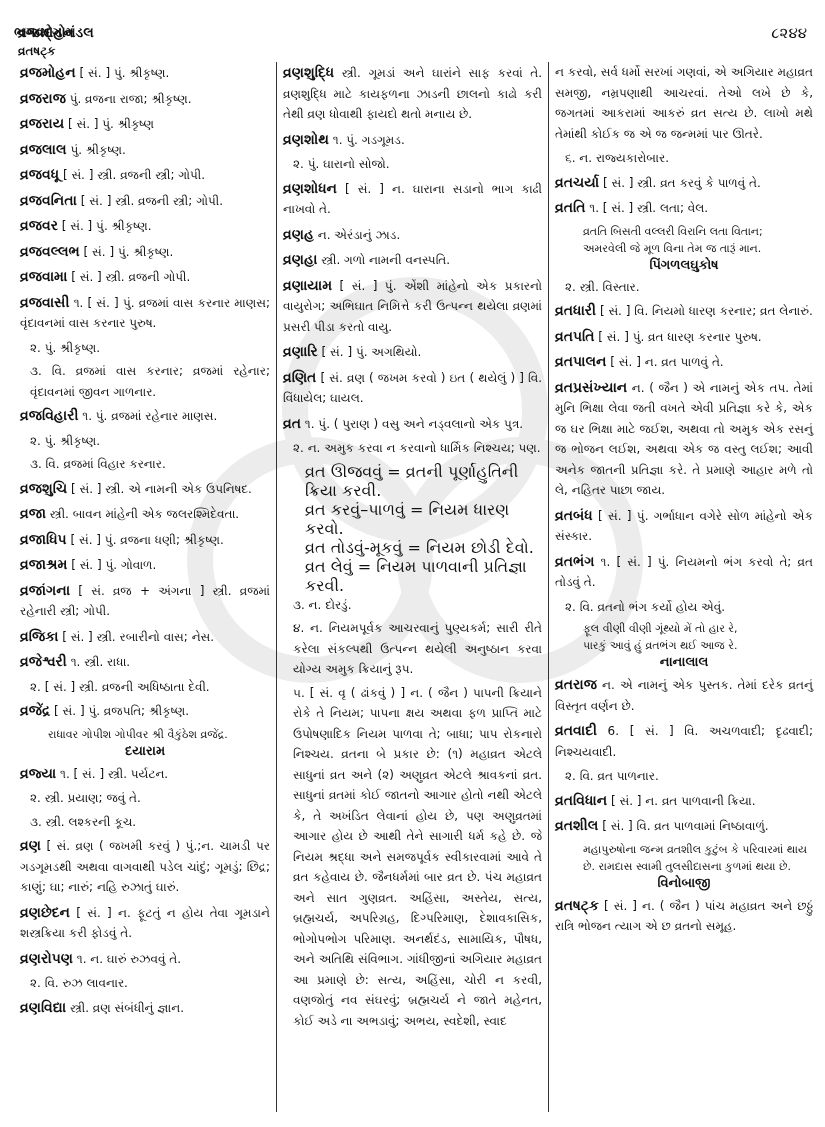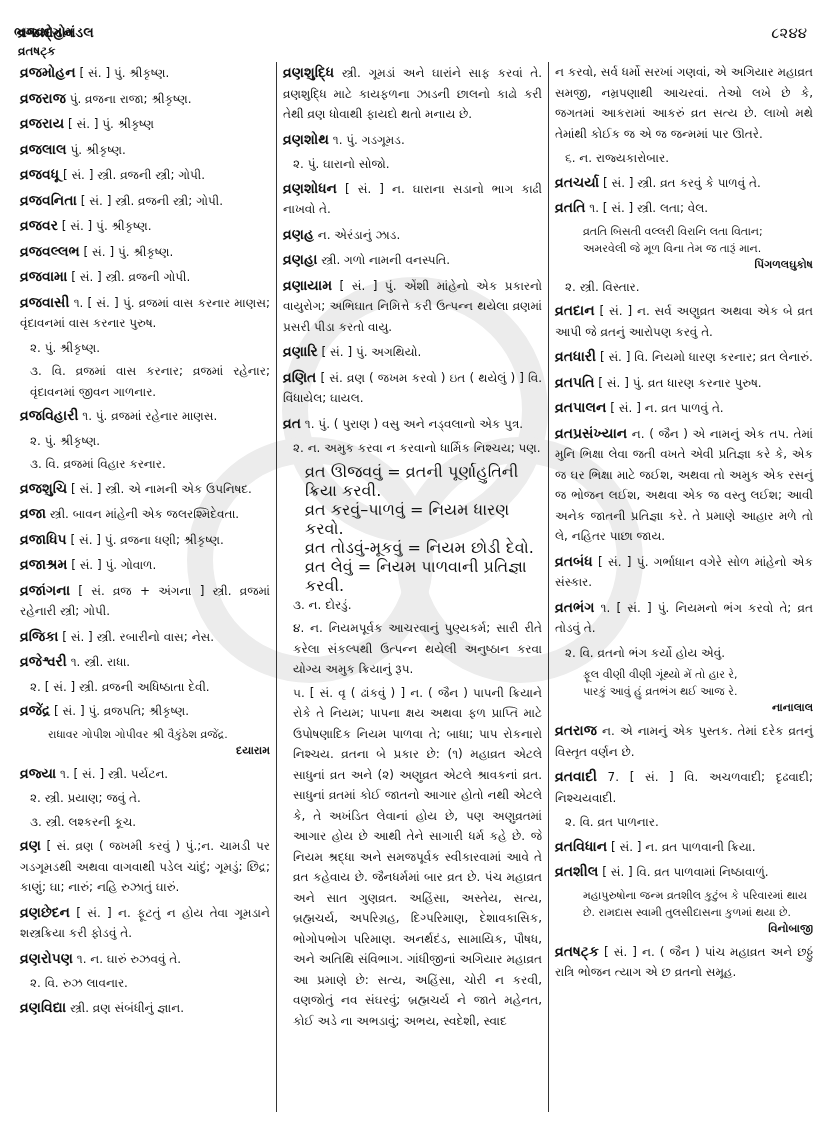--- a/index.html
+++ b/index.html
@@ -24,21 +24,21 @@
     display: flex; z-index: 1;
   }
   .col { box-sizing: border-box; padding: 0 6px; font-size: 12px; line-height: 20.5px; }
   .col1 { width: 262px; padding-left: 6px; }
   .col2 { width: 272px; border-left: 1.5px solid #333; }
   .col3 { width: 271px; border-left: 1.5px solid #333; }
   .entry { margin-bottom: 4px; text-align: justify; }
   .hw { font-weight: bold; font-size: 14px; }
   .sub { padding-left: 10px; text-align: justify; margin-bottom: 3px; }
   .quote { padding-left: 28px; font-size: 11px; line-height: 17px; }
-  .attr { text-align: right; font-weight: bold; font-size: 11px; line-height: 16px; margin-bottom: 4px; }
+  .attr { text-align: center; font-weight: bold; font-size: 13px; line-height: 16px; margin-bottom: 4px; }
   .phrase { padding-left: 22px; font-size: 16px; line-height: 19px; }
 </style>
 </head>
 <body>
 
 <svg class="watermark" viewBox="0 0 470 520">
   <g fill="none" stroke="#ececec" stroke-width="26">
     <circle cx="235" cy="180" r="120"></circle>
     <circle cx="130" cy="330" r="110"></circle>
     <circle cx="340" cy="330" r="110"></circle>
@@ -111,33 +111,32 @@
     </div>
   <div class="col col3">
       <div class="entry"><span>ન કરવો, સર્વ ધર્મો સરખાં ગણવાં, એ અગિયાર મહાવ્રત સમજી, નમ્રપણાથી આચરવાં. તેઓ લખે છે કે, જગતમાં આકરામાં આકરું વ્રત સત્ય છે. લાખો મથે તેમાંથી કોઈક જ એ જ જન્મમાં પાર ઊતરે.</span></div>
       <div class="sub">૬. ન. રાજ્યકારોબાર.</div>
       <div class="entry"><span class="hw">વ્રતચર્યા</span><span> [ સં. ] સ્ત્રી. વ્રત કરવું કે પાળવું તે.</span></div>
       <div class="entry"><span class="hw">વ્રતતિ</span><span> ૧. [ સં. ] સ્ત્રી. લતા; વેલ.</span></div>
       <div class="quote">વ્રતતિ બિસતી વલ્લરી વિરાનિ લતા વિતાન;</div>
       <div class="quote">અમરવેલી જે મૂળ વિના તેમ જ તારૂં માન.</div>
       <div class="attr">પિંગળલઘુકોષ</div>
       <div class="sub">૨. સ્ત્રી. વિસ્તાર.</div>
-      <div class="entry"><span class="hw">વ્રતદાન</span><span> [ સં. ] ન. સર્વ અણુવ્રત અથવા એક બે વ્રત આપી જે વ્રતનું આરોપણ કરવું તે.</span></div>
       <div class="entry"><span class="hw">વ્રતધારી</span><span> [ સં. ] વિ. નિયમો ધારણ કરનાર; વ્રત લેનારું.</span></div>
       <div class="entry"><span class="hw">વ્રતપતિ</span><span> [ સં. ] પું. વ્રત ધારણ કરનાર પુરુષ.</span></div>
       <div class="entry"><span class="hw">વ્રતપાલન</span><span> [ સં. ] ન. વ્રત પાળવું તે.</span></div>
       <div class="entry"><span class="hw">વ્રતપ્રસંખ્યાન</span><span> ન. ( જૈન ) એ નામનું એક તપ. તેમાં મુનિ ભિક્ષા લેવા જતી વખતે એવી પ્રતિજ્ઞા કરે કે, એક જ ઘર ભિક્ષા માટે જઈશ, અથવા તો અમુક એક રસનું જ ભોજન લઈશ, અથવા એક જ વસ્તુ લઈશ; આવી અનેક જાતની પ્રતિજ્ઞા કરે. તે પ્રમાણે આહાર મળે તો લે, નહિતર પાછા જાય.</span></div>
       <div class="entry"><span class="hw">વ્રતબંધ</span><span> [ સં. ] પું. ગર્ભાધાન વગેરે સોળ માંહેનો એક સંસ્કાર.</span></div>
       <div class="entry"><span class="hw">વ્રતભંગ</span><span> ૧. [ સં. ] પું. નિયમનો ભંગ કરવો તે; વ્રત તોડવું તે.</span></div>
       <div class="sub">૨. વિ. વ્રતનો ભંગ કર્યો હોય એવું.</div>
       <div class="quote">ફૂલ વીણી વીણી ગૂંથ્યો મેં તો હાર રે,</div>
       <div class="quote">પારકું આવું હું વ્રતભંગ થઈ આજ રે.</div>
       <div class="attr">નાનાલાલ</div>
       <div class="entry"><span class="hw">વ્રતરાજ</span><span> ન. એ નામનું એક પુસ્તક. તેમાં દરેક વ્રતનું વિસ્તૃત વર્ણન છે.</span></div>
-      <div class="entry"><span class="hw">વ્રતવાદી</span><span> 7. [ સં. ] વિ. અચળવાદી; દૃઢવાદી; નિશ્ચયવાદી.</span></div>
+      <div class="entry"><span class="hw">વ્રતવાદી</span><span> 6. [ સં. ] વિ. અચળવાદી; દૃઢવાદી; નિશ્ચયવાદી.</span></div>
       <div class="sub">૨. વિ. વ્રત પાળનાર.</div>
       <div class="entry"><span class="hw">વ્રતવિધાન</span><span> [ સં. ] ન. વ્રત પાળવાની ક્રિયા.</span></div>
       <div class="entry"><span class="hw">વ્રતશીલ</span><span> [ સં. ] વિ. વ્રત પાળવામાં નિષ્ઠાવાળું.</span></div>
       <div class="quote">મહાપુરુષોના જન્મ વ્રતશીલ કુટુંબ કે પરિવારમાં થાય છે. રામદાસ સ્વામી તુલસીદાસના કુળમાં થયા છે.</div>
       <div class="attr">વિનોબાજી</div>
       <div class="entry"><span class="hw">વ્રતષટ્ક</span><span> [ સં. ] ન. ( જૈન ) પાંચ મહાવ્રત અને છઠ્ઠું રાત્રિ ભોજન ત્યાગ એ છ વ્રતનો સમૂહ.</span></div>
     </div>
 </div>
 
 </body></html>

